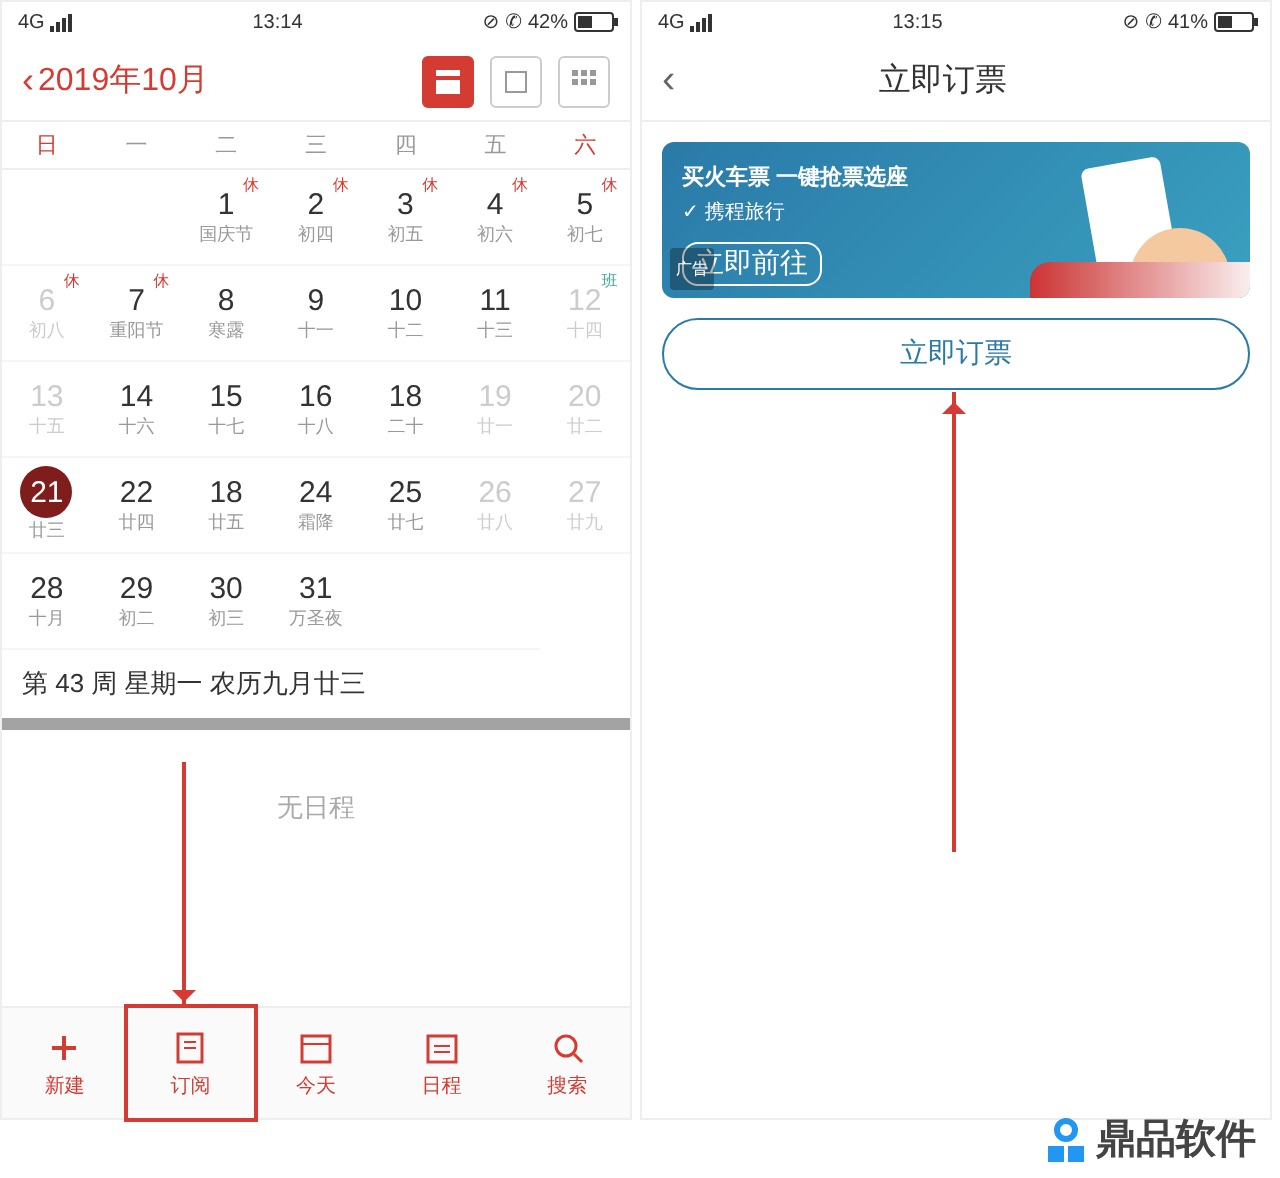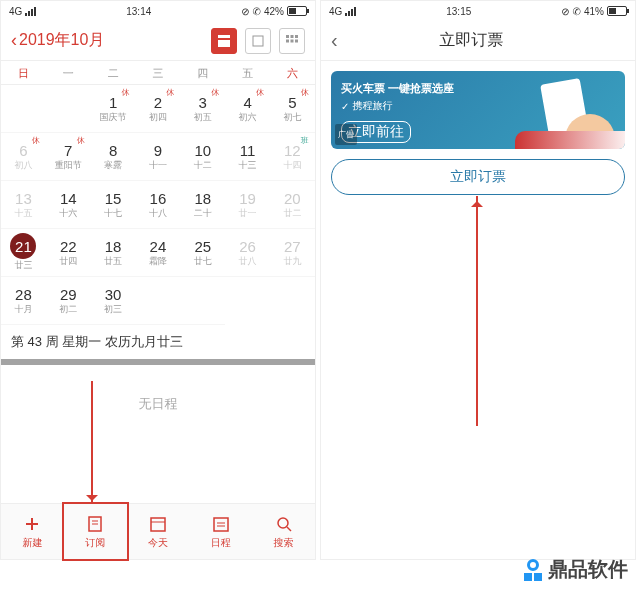--- a/index.html
+++ b/index.html
@@ -245,20 +245,24 @@
           <div class="l">十月</div>
         </div>
         <div class="cell">
           <div class="d">29</div>
           <div class="l">初二</div>
         </div>
         <div class="cell">
           <div class="d">30</div>
           <div class="l">初三</div>
         </div>
+        <div class="cell">
+          <div class="d">31</div>
+          <div class="l">万圣夜</div>
+        </div>
         <div class="cell"></div>
         <div class="cell"></div>
       </div>
     <div class="info">第 43 周  星期一  农历九月廿三</div>
     <div class="noevent">无日程</div>
     <div class="arrow1"></div>
     <div class="bottombar" id="bottombar">
         <div class="bitem">
           <svg viewBox="0 0 20 20">
             <path d="M10 4v12M4 10h12" stroke="#d43c33" stroke-width="2" fill="none"></path>

